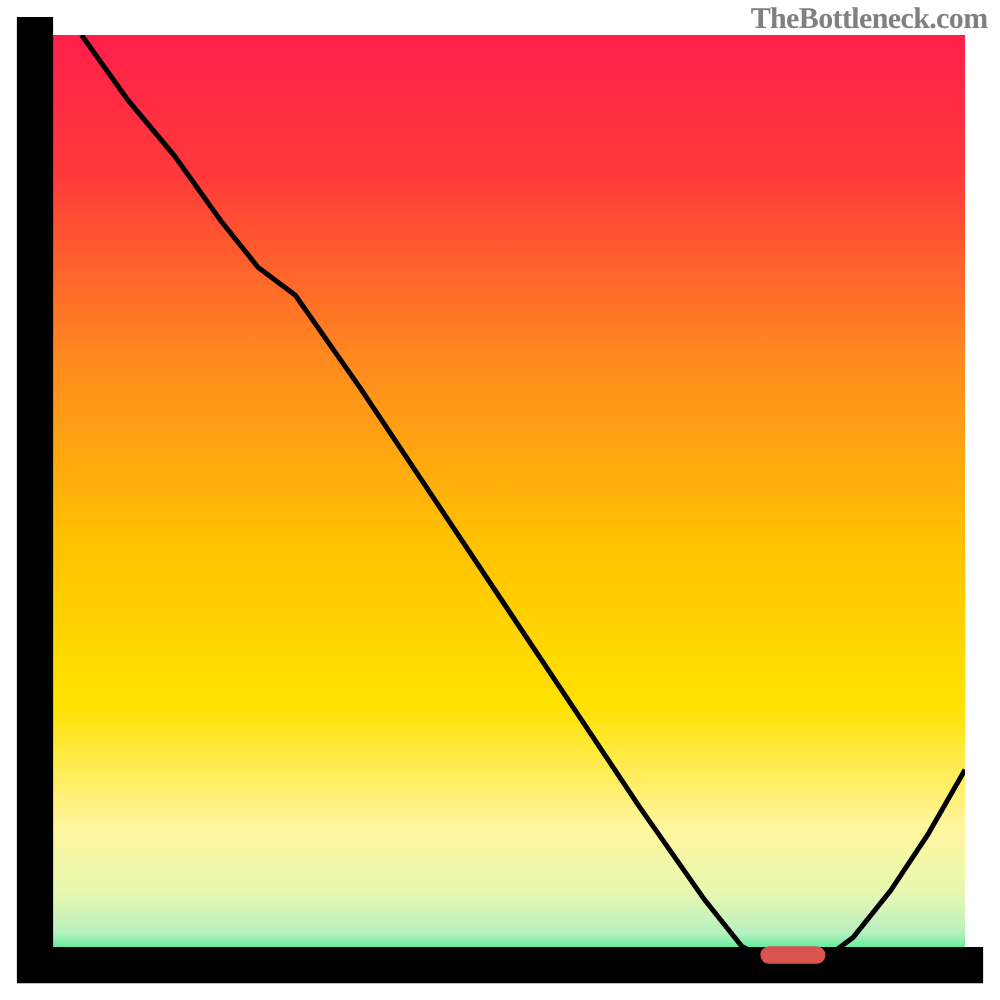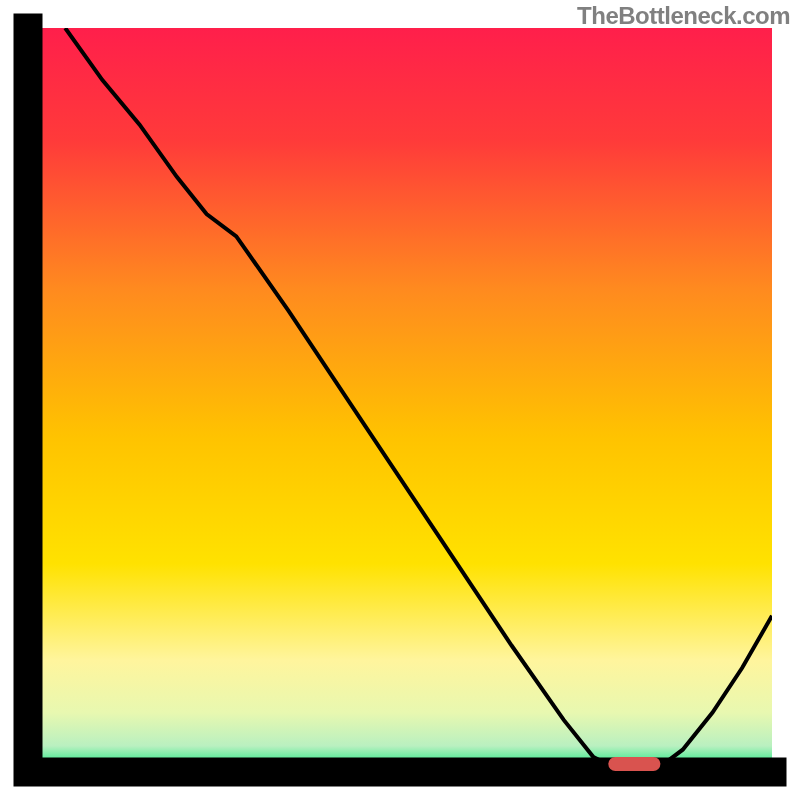--- a/index.html
+++ b/index.html
@@ -7,20 +7,21 @@
     padding: 0;
     width: 800px;
     height: 800px;
     background: #ffffff;
     font-family: Arial, Helvetica, sans-serif;
   }
   .chart-wrapper {
     position: relative;
     width: 800px;
     height: 800px;
+    font-family: Liberation Serif, serif;
   }
   .attribution {
     position: absolute;
     top: 2px;
     right: 10px;
     font-size: 24px;
     font-weight: 600;
     color: #808080;
     letter-spacing: -0.5px;
   }

